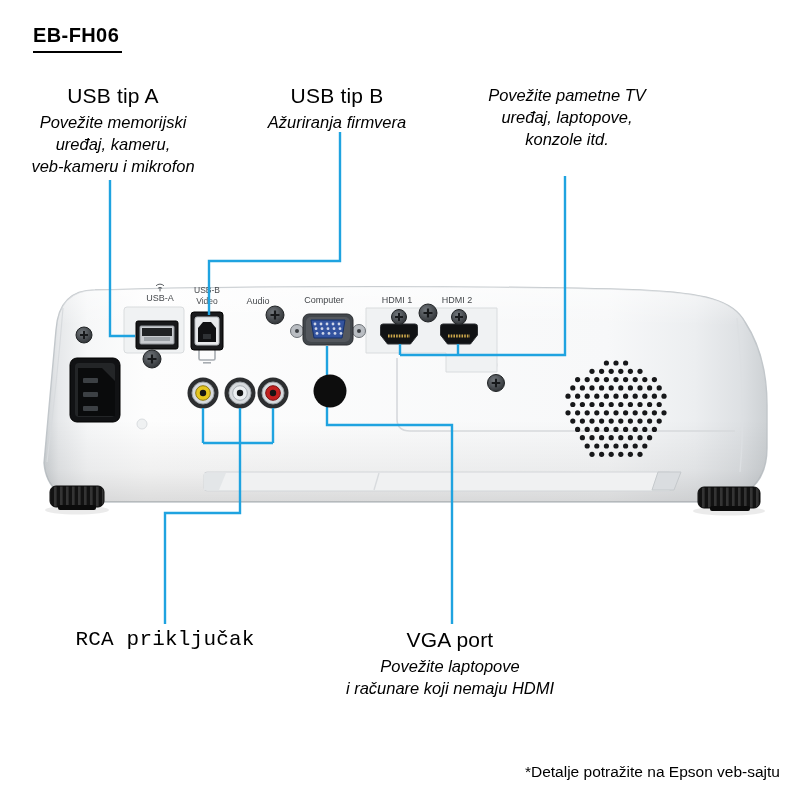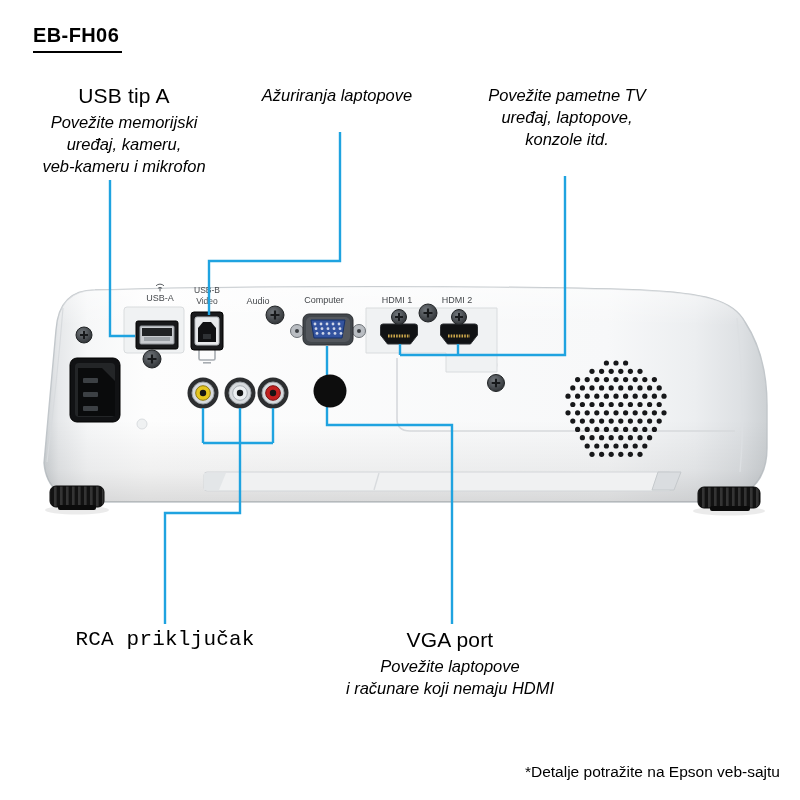--- a/index.html
+++ b/index.html
@@ -320,29 +320,30 @@
       <path d="M400,344 V355 M458,344 V355 M400,355 H565 V176"></path>
       <path d="M203,408 V443 M273,408 V443 M203,443 H273 M240,408 V513 H165 V624"></path>
       <path d="M327,346 V425 H452 V624"></path>
     </g>
 
     <circle cx="330" cy="391" r="16.5" fill="#0d0d0d"></circle>
   </svg>
 
   <div class="model">EB-FH06</div>
 
-  <div class="callout" style="left:24px;top:84px;width:200px;">
+  <div class="callout" style="left:13px;top:84px;width:200px;">
     <h2>USB tip A</h2>
     <div class="cl">Povežite memorijski</div>
     <div class="cl">uređaj, kameru,</div>
     <div class="cl">veb-kameru i mikrofon</div>
   </div>
 
   <div class="callout" style="left:237px;top:84px;width:200px;">
-    <div class="cl">Ažuriranja laptopove</div>
+    <h2>USB tip B</h2>
+    <div class="cl">Ažuriranja firmvera</div>
   </div>
 
   <div class="callout" style="left:462px;top:84px;width:210px;">
     <div class="cl">Povežite pametne TV</div>
     <div class="cl">uređaj, laptopove,</div>
     <div class="cl">konzole itd.</div>
   </div>
 
   <div class="callout" style="left:65px;top:628px;width:200px;font-family:Liberation Mono, monospace;">
     <h2>RCA priključak</h2>

